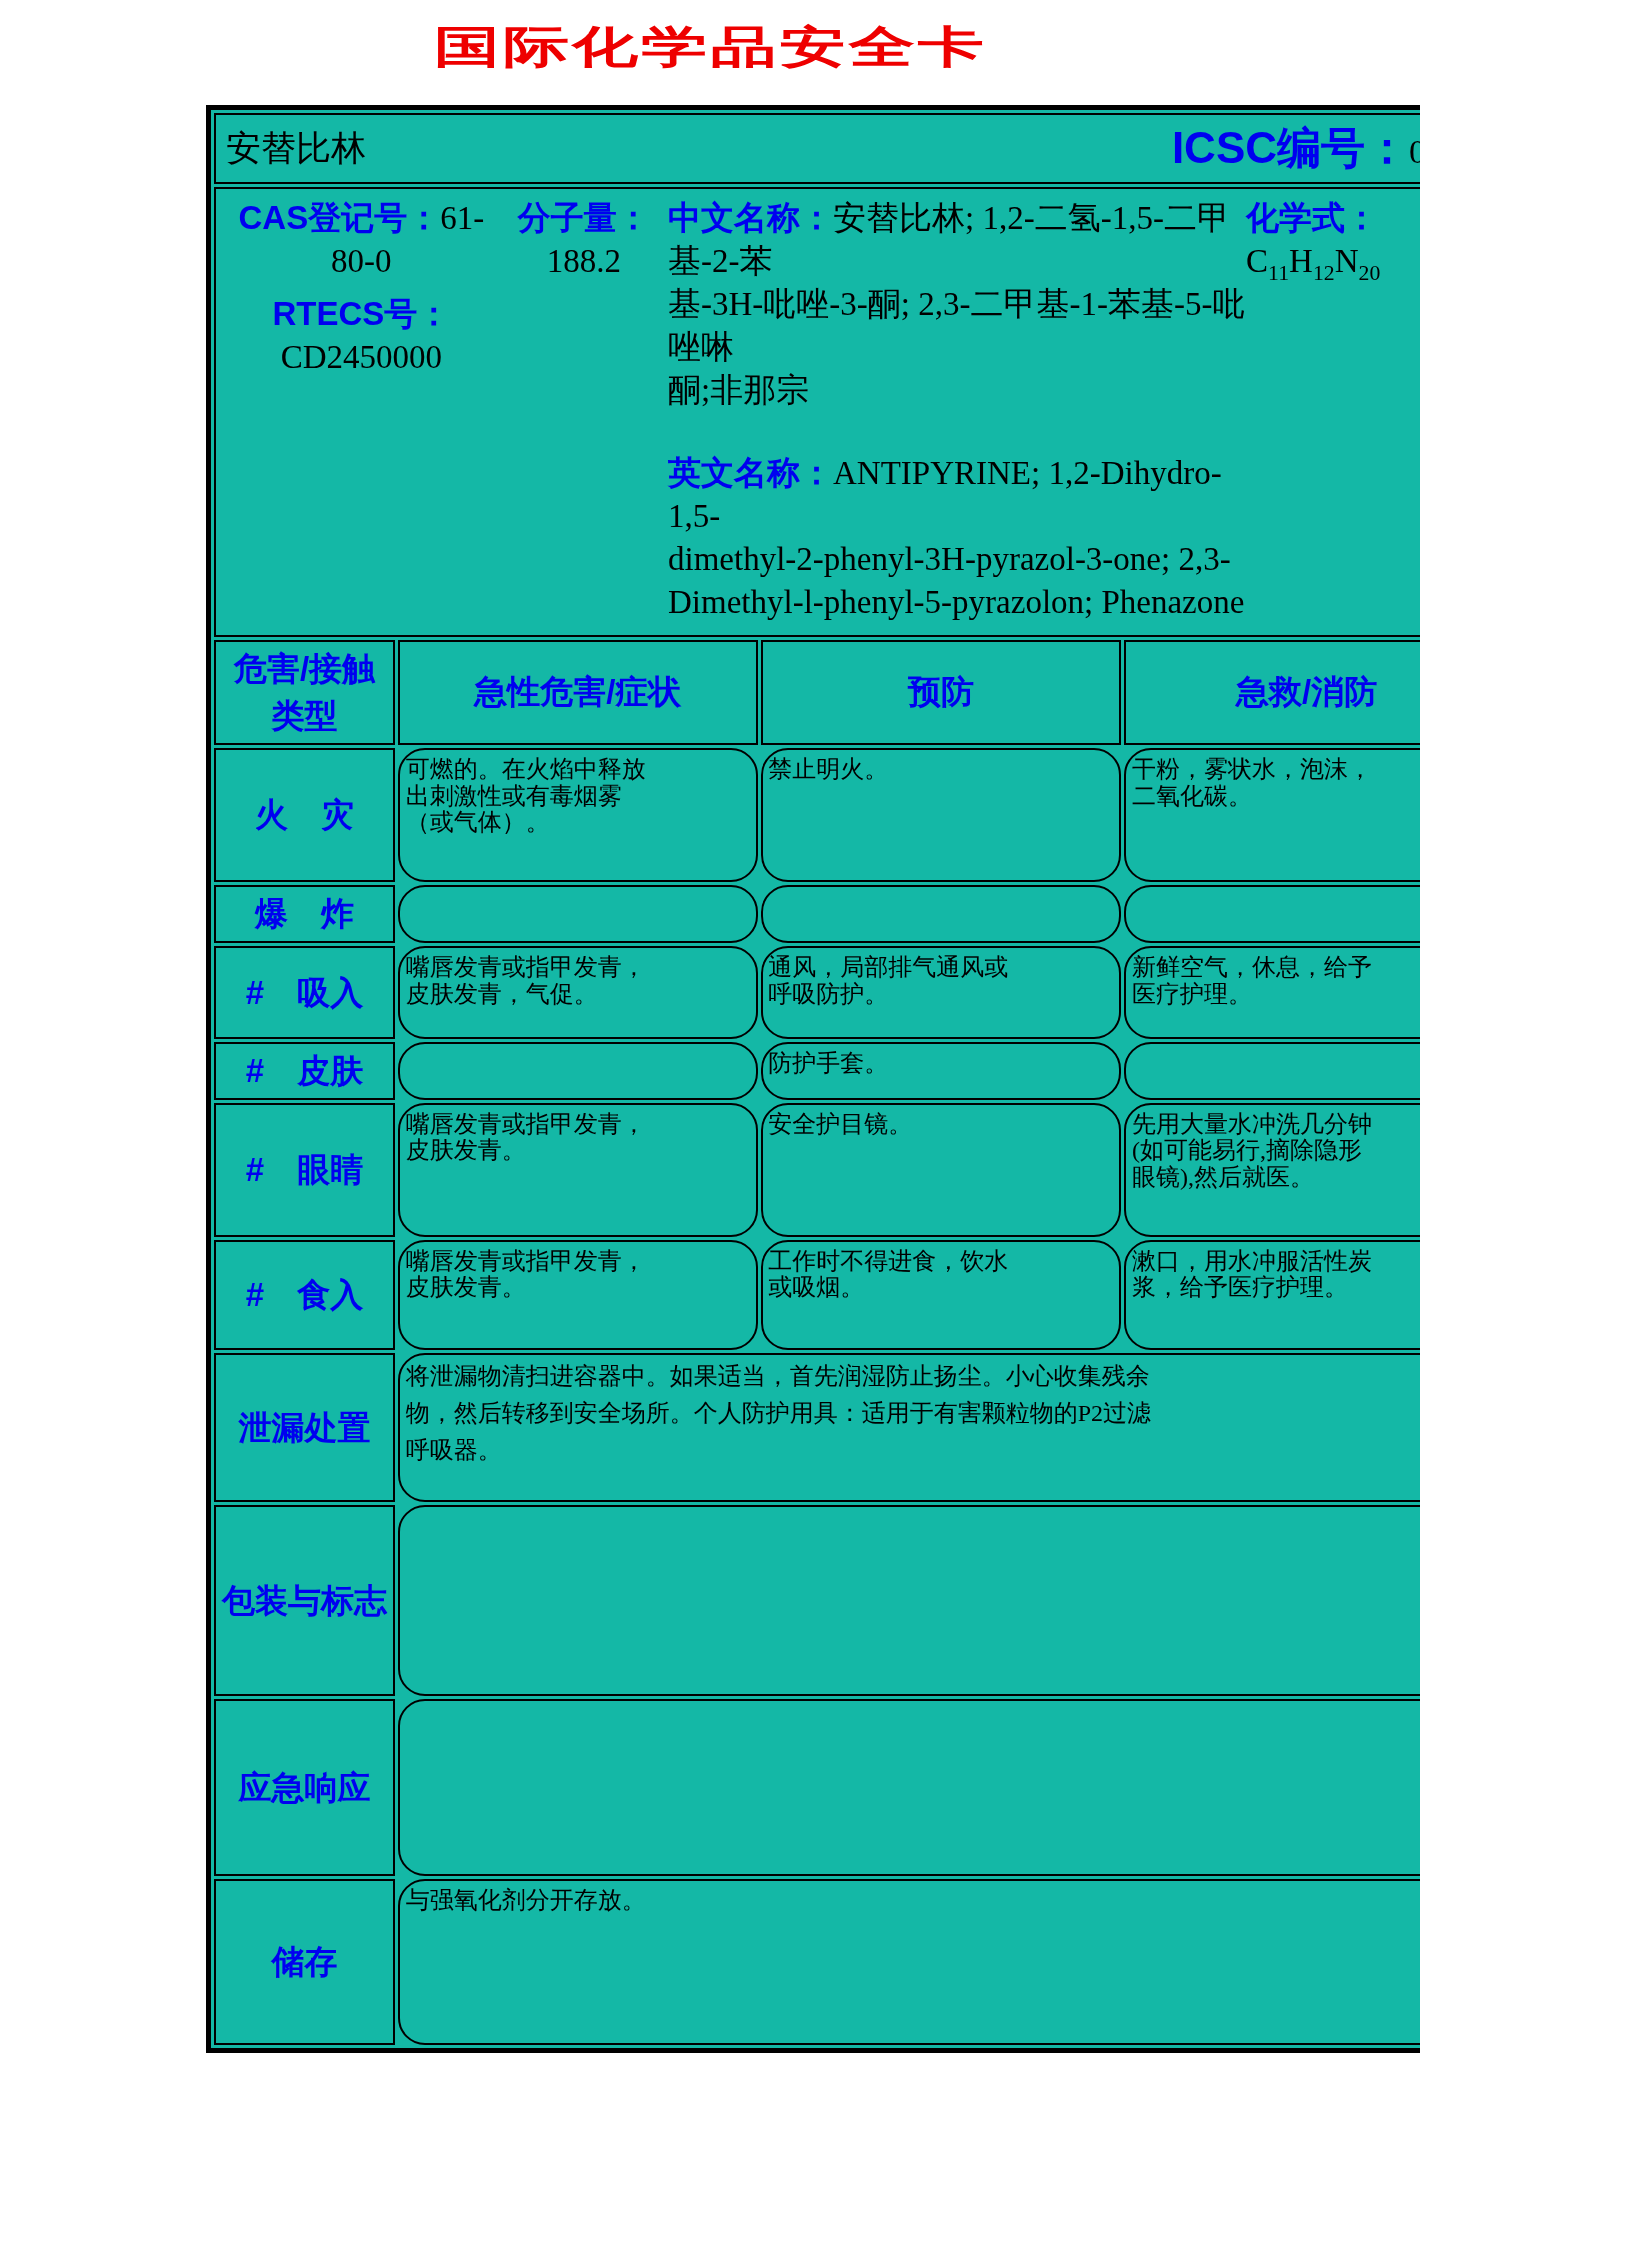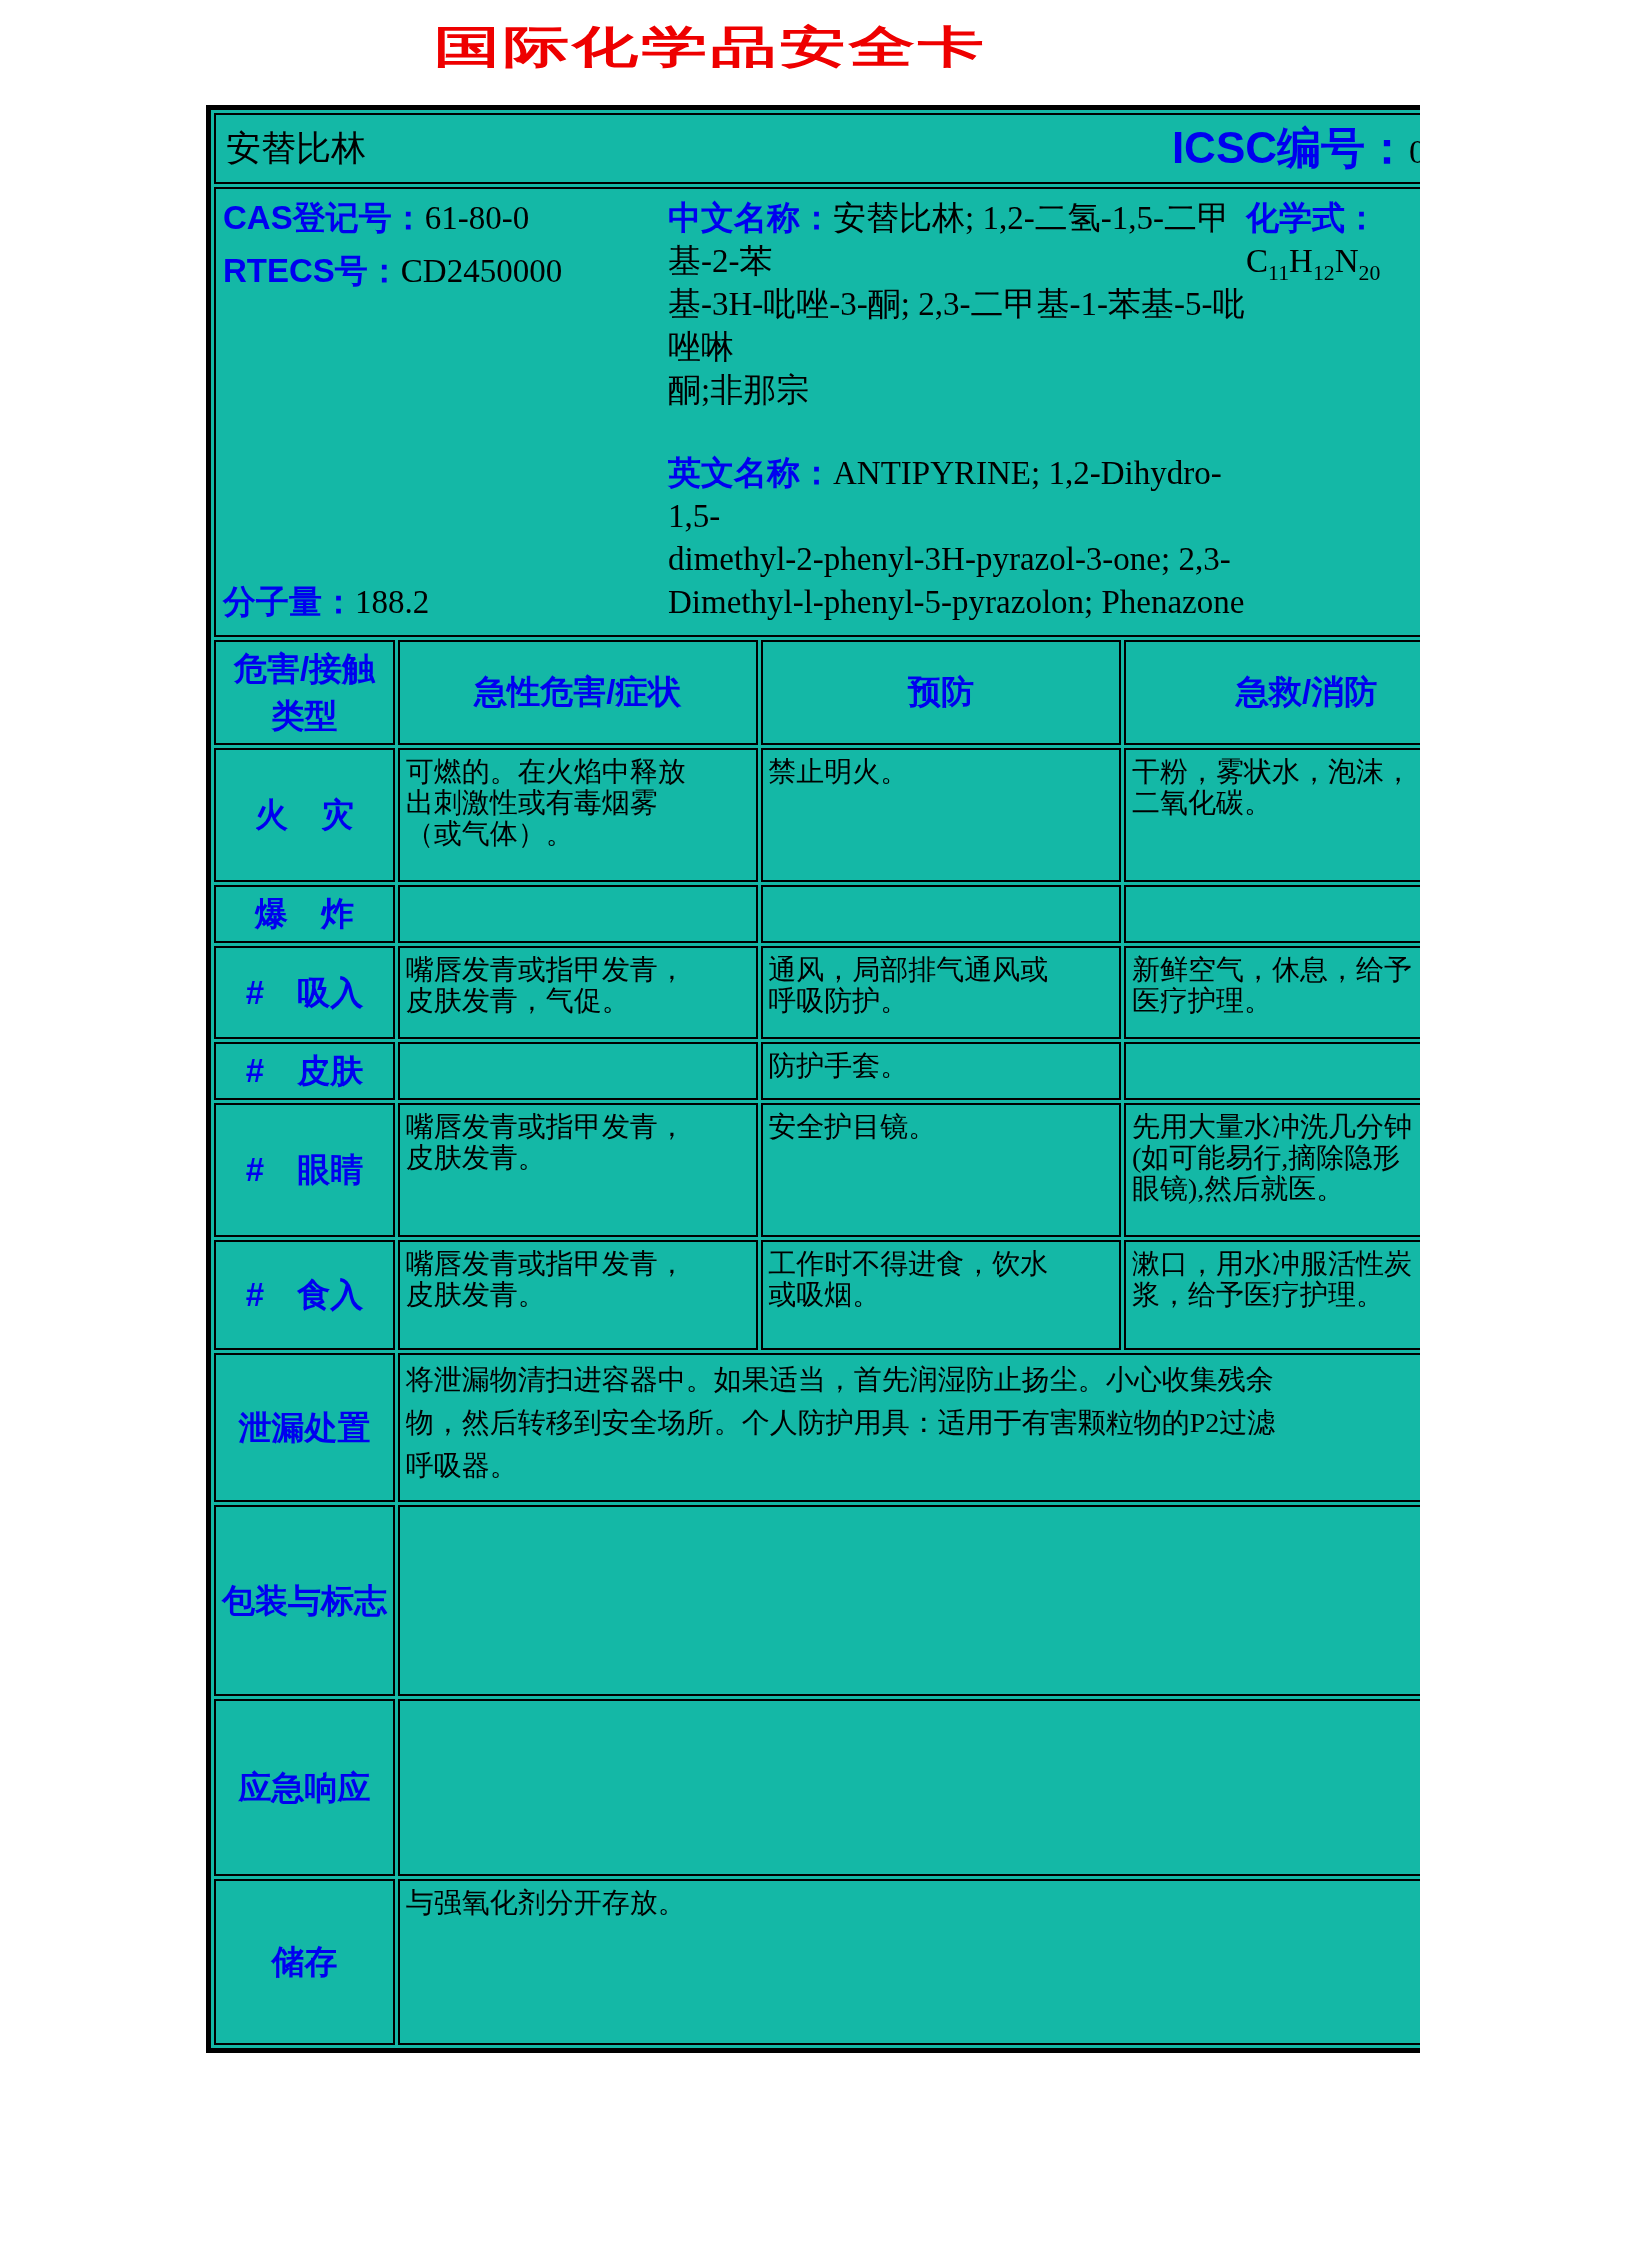--- a/index.html
+++ b/index.html
@@ -72,45 +72,46 @@
   
   .name-cell { vertical-align: middle; padding: 0 10px; }
   .name-flex { display: flex; justify-content: space-between; align-items: center; }
   .substance { font-size: 35px; }
   .icsc { font-size: 34px; white-space: nowrap; }
   .icsc .lbl { font-size: 44px; }
 
   
   .id-cell { padding: 8.5px 10px 11.3px 7px; vertical-align: top; }
   .id-flex { display: flex; height: 100%; }
-  .id-left  { width: 445px; flex: none; display: flex; flex-direction: column; justify-content: space-between; }
+  .id-left  { width: 445px; flex: none; display: flex; justify-content: space-between; text-align: center; }
   .id-right { flex: 1; display: flex; flex-direction: row; justify-content: space-between; }
   .id-cell p { margin: 0; font-size: 33px; line-height: 1.3; }
   .id-line + .id-line { margin-top: 10px; }
   .en-para { margin-top: 40px !important; }
   .formula-line sub { font-size: 66%; line-height: 0; }
 
   
   .label-cell {
     color: var(--accent-blue, #0000f0);
     font-family: "Liberation Sans", "DejaVu Sans", sans-serif;
     font-weight: bold;
     font-size: 33px;
     text-align: center;
     vertical-align: middle;
     white-space: pre-line;
     line-height: 1.45;
     padding: 2.8px 1.4px;
   }
   
   .body-cell {
-    font-size: 28px;
+    font-size: 24px;
     line-height: 1.12;
     white-space: pre-line;
     padding: 5.7px 5.7px 4.3px 5.7px;
+    border-radius: 27px;
   }
   .spill-text { line-height: 1.55; padding-top: 2.8px; }
 </style>
 </head>
 <body>
 
 <div class="page">
 
   <div class="page-title">
     <span class="title-text">国际化学品安全卡</span>

